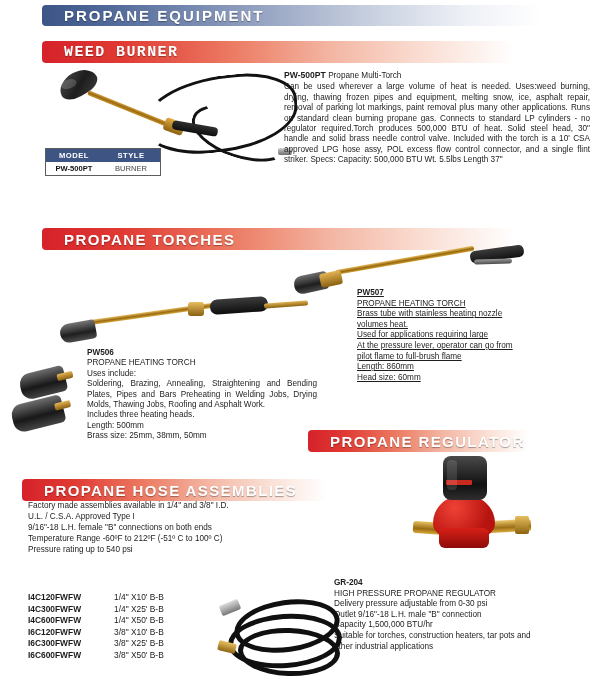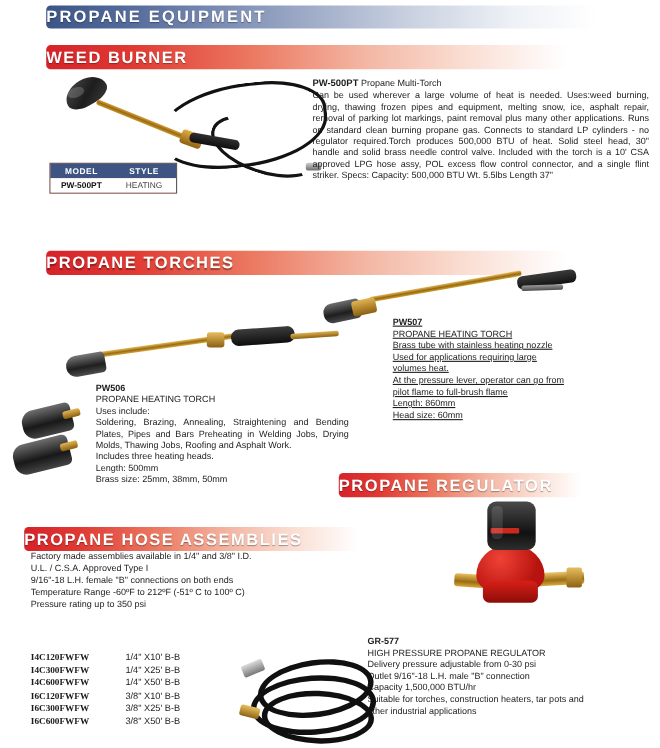--- a/index.html
+++ b/index.html
@@ -16,37 +16,38 @@
   
   .banner{
     position:absolute;
     height:22px;
     display:flex;align-items:center;
     border-radius:4px;
     overflow:hidden;
   }
   .banner span{
     position:relative;
+    padding-left:22px;
     font-size:15px;
     letter-spacing:1.4px;
     font-weight:600;
     color:#ffffff;
     text-shadow:0 1px 1px rgba(0,0,0,.35);
     white-space:nowrap;
     text-align:center;
   }
   .banner-main{
     left:42px;top:5px;width:500px;height:21px;
     background:linear-gradient(90deg,#3c5587 0%,#526a9a 14%,#8d9cbd 40%,#c9d1e0 66%,#eef1f6 85%,#ffffff 100%);
   }
   .banner-main span{color:#ffffff;letter-spacing:2px;font-size:15px;}
   .banner-red{
     background:linear-gradient(90deg,#d6222a 0%,#e03a33 16%,#ec7a62 38%,#f3b6a3 58%,#faddd2 76%,#ffffff 95%);
   }
-  .b-weed{left:42px;top:41px;width:498px;}
+  .b-weed{left:42px;top:41px;width:498px;font-family:Liberation Mono, monospace;}
   .b-torch{left:42px;top:228px;width:498px;}
   .b-reg{left:308px;top:430px;width:232px;}
   .b-hose{left:22px;top:479px;width:320px;}
 
   
   .txt{position:absolute;font-size:8.2px;line-height:10.4px;color:#1d1d1d;}
   .txt b{font-weight:700;}
 
   .block-pw500{left:284px;top:70px;width:306px;}
   .block-pw500 .head{margin-bottom:1px;}
@@ -57,21 +58,21 @@
 
   .block-pw507{left:357px;top:288px;width:235px;line-height:10.6px;text-decoration:underline;}
   .block-pw506{left:87px;top:348px;width:230px;line-height:10.4px;}
   .block-pw506 .body{text-align:justify;}
 
   .block-hose{left:28px;top:500px;width:280px;line-height:11px;}
   .block-gr333{left:334px;top:578px;width:262px;line-height:10.6px;}
 
   .sku-list{position:absolute;left:28px;top:592px;width:220px;font-size:8.4px;line-height:11.6px;}
   .sku-row{display:flex;}
-  .sku-code{font-weight:700;width:86px;font-family:Liberation Serif, serif;}
+  .sku-code{font-weight:700;width:86px;}
   .sku-desc{}
 
   
   .model-table{
     position:absolute;left:45px;top:148px;width:114px;
     border:1px solid #5d5d5d;background:#fca5a5;
     font-size:7.6px;
   }
   .model-table .thead{
     display:flex;background:#3e5584;color:#fff;font-weight:700;
@@ -281,21 +282,21 @@
     <div class="wb-fitting"></div>
   </div>
 
   <div class="model-table">
     <div class="thead">
       <div class="c1">MODEL</div>
       <div class="c2">STYLE</div>
     </div>
     <div class="trow">
       <div class="c1">PW-500PT</div>
-      <div class="c2">HEATING</div>
+      <div class="c2">BURNER</div>
     </div>
   </div>
 
   <div class="txt block-pw500">
     <div class="head">
       <b>PW-500PT</b>
       <span>Propane Multi-Torch</span>
     </div>
     <div class="body">Can be used wherever a large volume of heat is needed. Uses:weed burning, drying, thawing frozen pipes and equipment, melting snow, ice, asphalt repair, removal of parking lot markings, paint removal plus many other applications. Runs on standard clean burning propane gas. Connects to standard LP cylinders - no regulator required.Torch produces 500,000 BTU of heat. Solid steel head, 30" handle and solid brass needle control valve. Included with the torch is a 10' CSA approved LPG hose assy, POL excess flow control connector, and a single flint striker.    Specs: Capacity: 500,000 BTU  Wt. 5.5lbs  Length 37"</div>
   </div>
@@ -310,22 +311,22 @@
     <div class="t507-head"></div>
     <div class="t507-cone"></div>
     <div class="t507-handle"></div>
     <div class="t507-lever"></div>
   </div>
 
   <div class="txt block-pw507">
     <div><b>PW507</b></div>
     <div>PROPANE HEATING TORCH</div>
     <div>Brass tube with stainless heating nozzle</div>
+    <div>volumes heat.</div>
     <div>Used for applications requiring large</div>
-    <div>volumes heat.</div>
     <div>At the pressure lever, operator can go from</div>
     <div>pilot flame to full-brush flame</div>
     <div>Length: 860mm</div>
     <div>Head size: 60mm</div>
   </div>
 
   <div class="art t506">
     <div class="t506-tube"></div>
     <div class="t506-head"></div>
     <div class="t506-valve"></div>
@@ -356,39 +357,39 @@
   <div class="art reg">
     <div class="reg-port-l"></div>
     <div class="reg-port-r"></div>
     <div class="reg-nut"></div>
     <div class="reg-body"></div>
     <div class="reg-skirt"></div>
     <div class="reg-knob"></div>
   </div>
 
   <div class="txt block-gr333">
-    <div><b>GR-577</b></div>
+    <div><b>GR-204</b></div>
     <div>HIGH PRESSURE PROPANE REGULATOR</div>
     <div>Delivery pressure adjustable from 0-30 psi</div>
     <div>Outlet 9/16"-18 L.H. male "B" connection</div>
     <div>Capacity 1,500,000 BTU/hr</div>
     <div>Suitable for torches, construction heaters, tar pots and</div>
     <div>other industrial applications</div>
   </div>
 
   <div class="banner banner-red b-hose">
     <span>PROPANE  HOSE  ASSEMBLIES</span>
   </div>
 
   <div class="txt block-hose">
     <div>Factory made assemblies available in 1/4" and 3/8" I.D.</div>
     <div>U.L. / C.S.A. Approved Type I</div>
     <div>9/16"-18 L.H. female "B" connections on both ends</div>
     <div>Temperature Range -60ºF to 212ºF (-51º C to 100º C)</div>
-    <div>Pressure rating up to 350 psi</div>
+    <div>Pressure rating up to 540 psi</div>
   </div>
 
   <div class="art coil">
     <div class="loop l1"></div>
     <div class="loop l2"></div>
     <div class="loop l3"></div>
     <div class="endfit"></div>
     <div class="endfit2"></div>
   </div>
 

